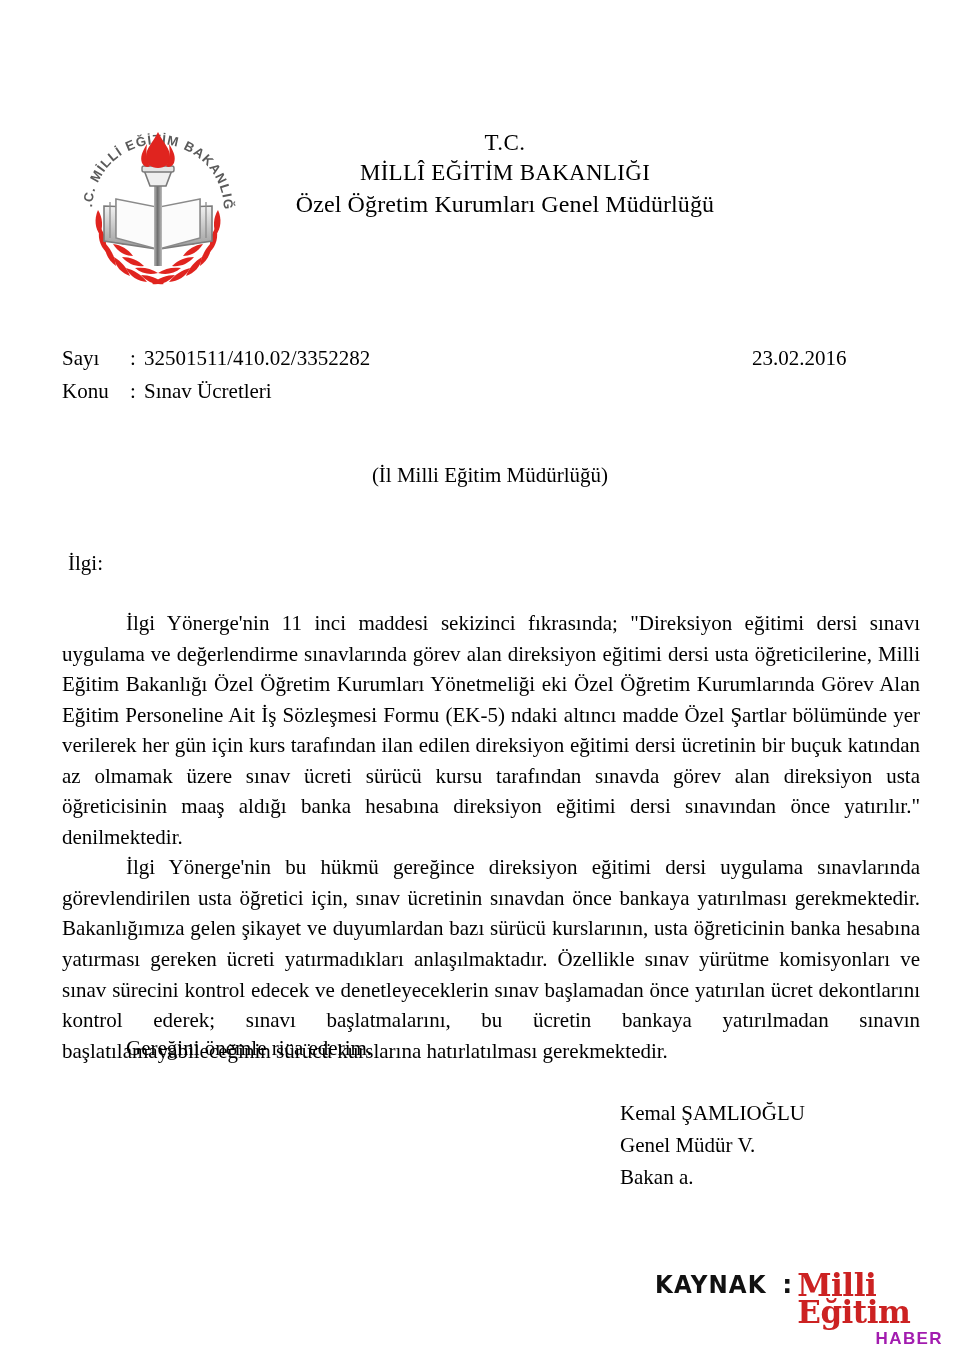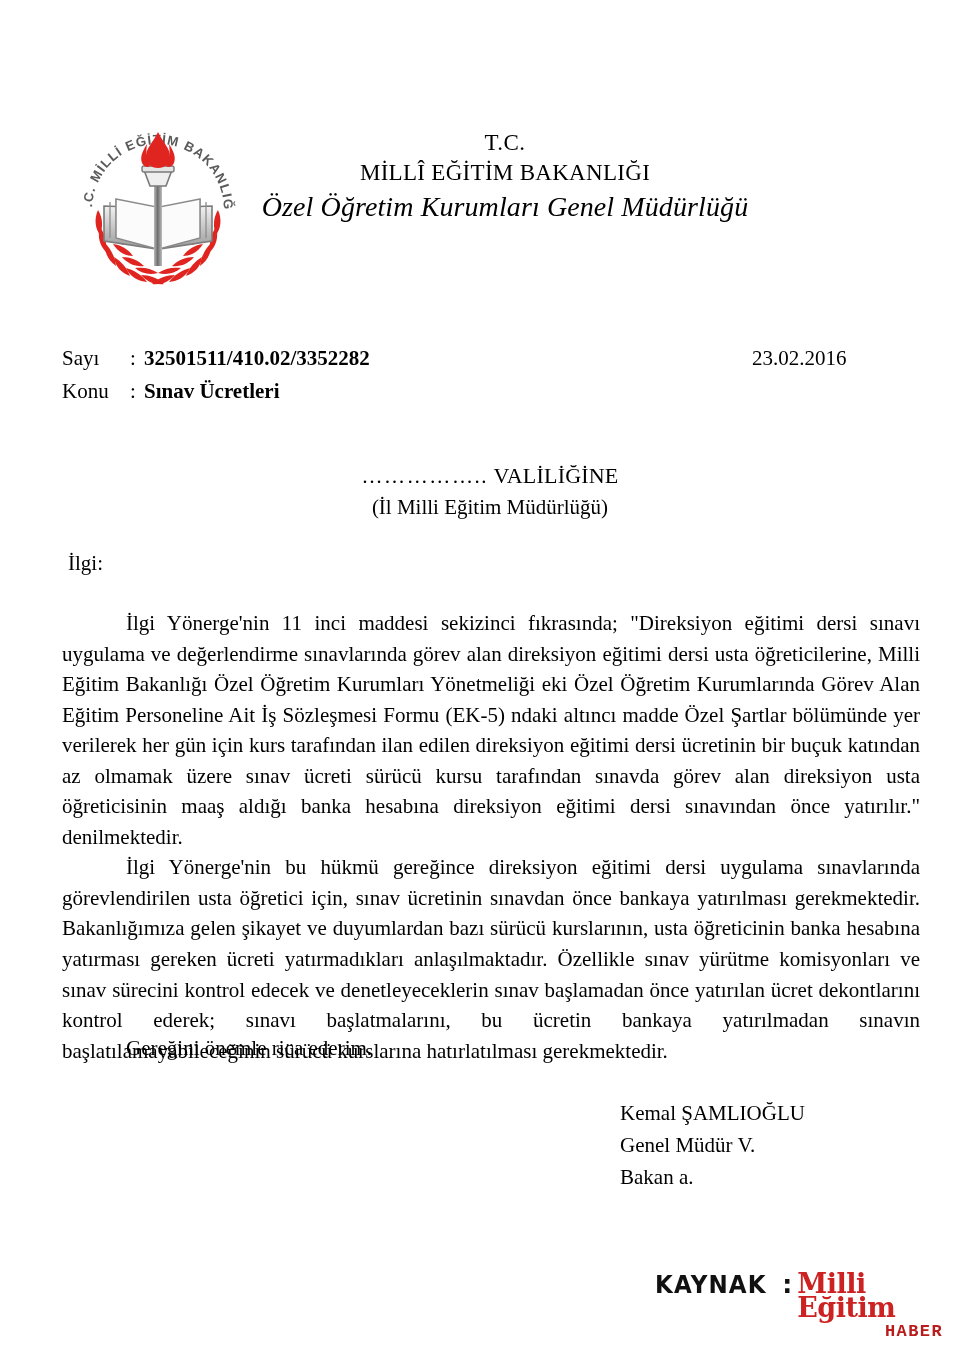--- a/index.html
+++ b/index.html
@@ -48,23 +48,22 @@
   }
   .header-tc {
     font-size: 23px;
     letter-spacing: 0.4px;
   }
   .header-ministry {
     font-size: 23px;
     letter-spacing: 0.3px;
   }
   .header-dept {
-    font-size: 28px;
+    font-size: 24px;
     letter-spacing: 0.1px;
-    font-style: italic;
   }
 
   
   .ref-block {
     position: absolute;
     left: 62px;
     top: 342px;
     width: 860px;
     font-size: 21px;
     line-height: 1.55;
@@ -76,21 +75,20 @@
   .ref-label {
     width: 68px;
     flex: none;
   }
   .ref-sep {
     width: 14px;
     flex: none;
   }
   .ref-value {
     flex: 1;
-    font-weight: bold;
   }
   .ref-date {
     position: absolute;
     left: 690px;
     top: 0;
     font-size: 21px;
     white-space: nowrap;
   }
 
   
@@ -190,31 +188,31 @@
   .fm-colon {
     font-family: "DejaVu Sans", "Liberation Sans", sans-serif;
     font-weight: bold;
     font-size: 25px;
     color: #111111;
     margin: 0 5px 0 6px;
   }
   .fm-milli {
     font-family: "DejaVu Serif", "Liberation Serif", serif;
     font-weight: bold;
-    font-size: 27px;
+    font-size: 31px;
     color: #cc2222;
     letter-spacing: -0.5px;
     line-height: 0.88;
   }
   .fm-haber {
-    font-family: Liberation Mono, monospace;
+    font-family: Liberation Sans, sans-serif;
     font-weight: bold;
     font-size: 17px;
     letter-spacing: 1.4px;
-    color: #b91c1c;
+    color: #a21caf;
     text-align: right;
     margin-top: 2px;
     padding-right: 2px;
   }
 </style>
 </head>
 <body>
 
 <div class="page">
 
@@ -309,24 +307,20 @@
     </div>
     <div class="ref-row">
       <span class="ref-label">Konu</span>
       <span class="ref-sep">:</span>
       <span class="ref-value">Sınav Ücretleri</span>
     </div>
     <div class="ref-date">23.02.2016</div>
   </div>
 
   <div class="addressee">
-    <div class="addressee-line1">
-      <span class="addressee-dots">……………..</span>
-      <span>VALİLİĞİNE</span>
-    </div>
     <div class="addressee-line2">(İl Milli Eğitim Müdürlüğü)</div>
   </div>
 
   <div class="subject-ref">
     <span class="subject-ref-label">İlgi:</span>
   </div>
 
   <div class="body-text">
     <p>İlgi Yönerge'nin 11 inci maddesi sekizinci fıkrasında; "Direksiyon eğitimi dersi sınavı uygulama ve değerlendirme sınavlarında görev alan direksiyon eğitimi dersi usta öğreticilerine, Milli Eğitim Bakanlığı Özel Öğretim Kurumları Yönetmeliği eki Özel Öğretim Kurumlarında Görev Alan Eğitim Personeline Ait İş Sözleşmesi Formu (EK-5) ndaki altıncı madde Özel Şartlar bölümünde yer verilerek her gün için kurs tarafından ilan edilen direksiyon eğitimi dersi ücretinin bir buçuk katından az olmamak üzere sınav ücreti sürücü kursu tarafından sınavda görev alan direksiyon usta öğreticisinin maaş aldığı banka hesabına direksiyon eğitimi dersi sınavından önce yatırılır." denilmektedir.</p>
     <p>İlgi Yönerge'nin bu hükmü gereğince direksiyon eğitimi dersi uygulama  sınavlarında görevlendirilen usta öğretici için, sınav ücretinin sınavdan önce bankaya yatırılması gerekmektedir. Bakanlığımıza gelen şikayet ve duyumlardan bazı sürücü kurslarının, usta öğreticinin banka hesabına yatırması gereken ücreti yatırmadıkları anlaşılmaktadır.  Özellikle sınav yürütme komisyonları ve sınav sürecini kontrol edecek ve denetleyeceklerin sınav başlamadan önce yatırılan ücret dekontlarını kontrol ederek; sınavı başlatmalarını, bu ücretin bankaya yatırılmadan sınavın başlatılamayabileceğinin sürücü kurslarına hatırlatılması gerekmektedir.</p>

